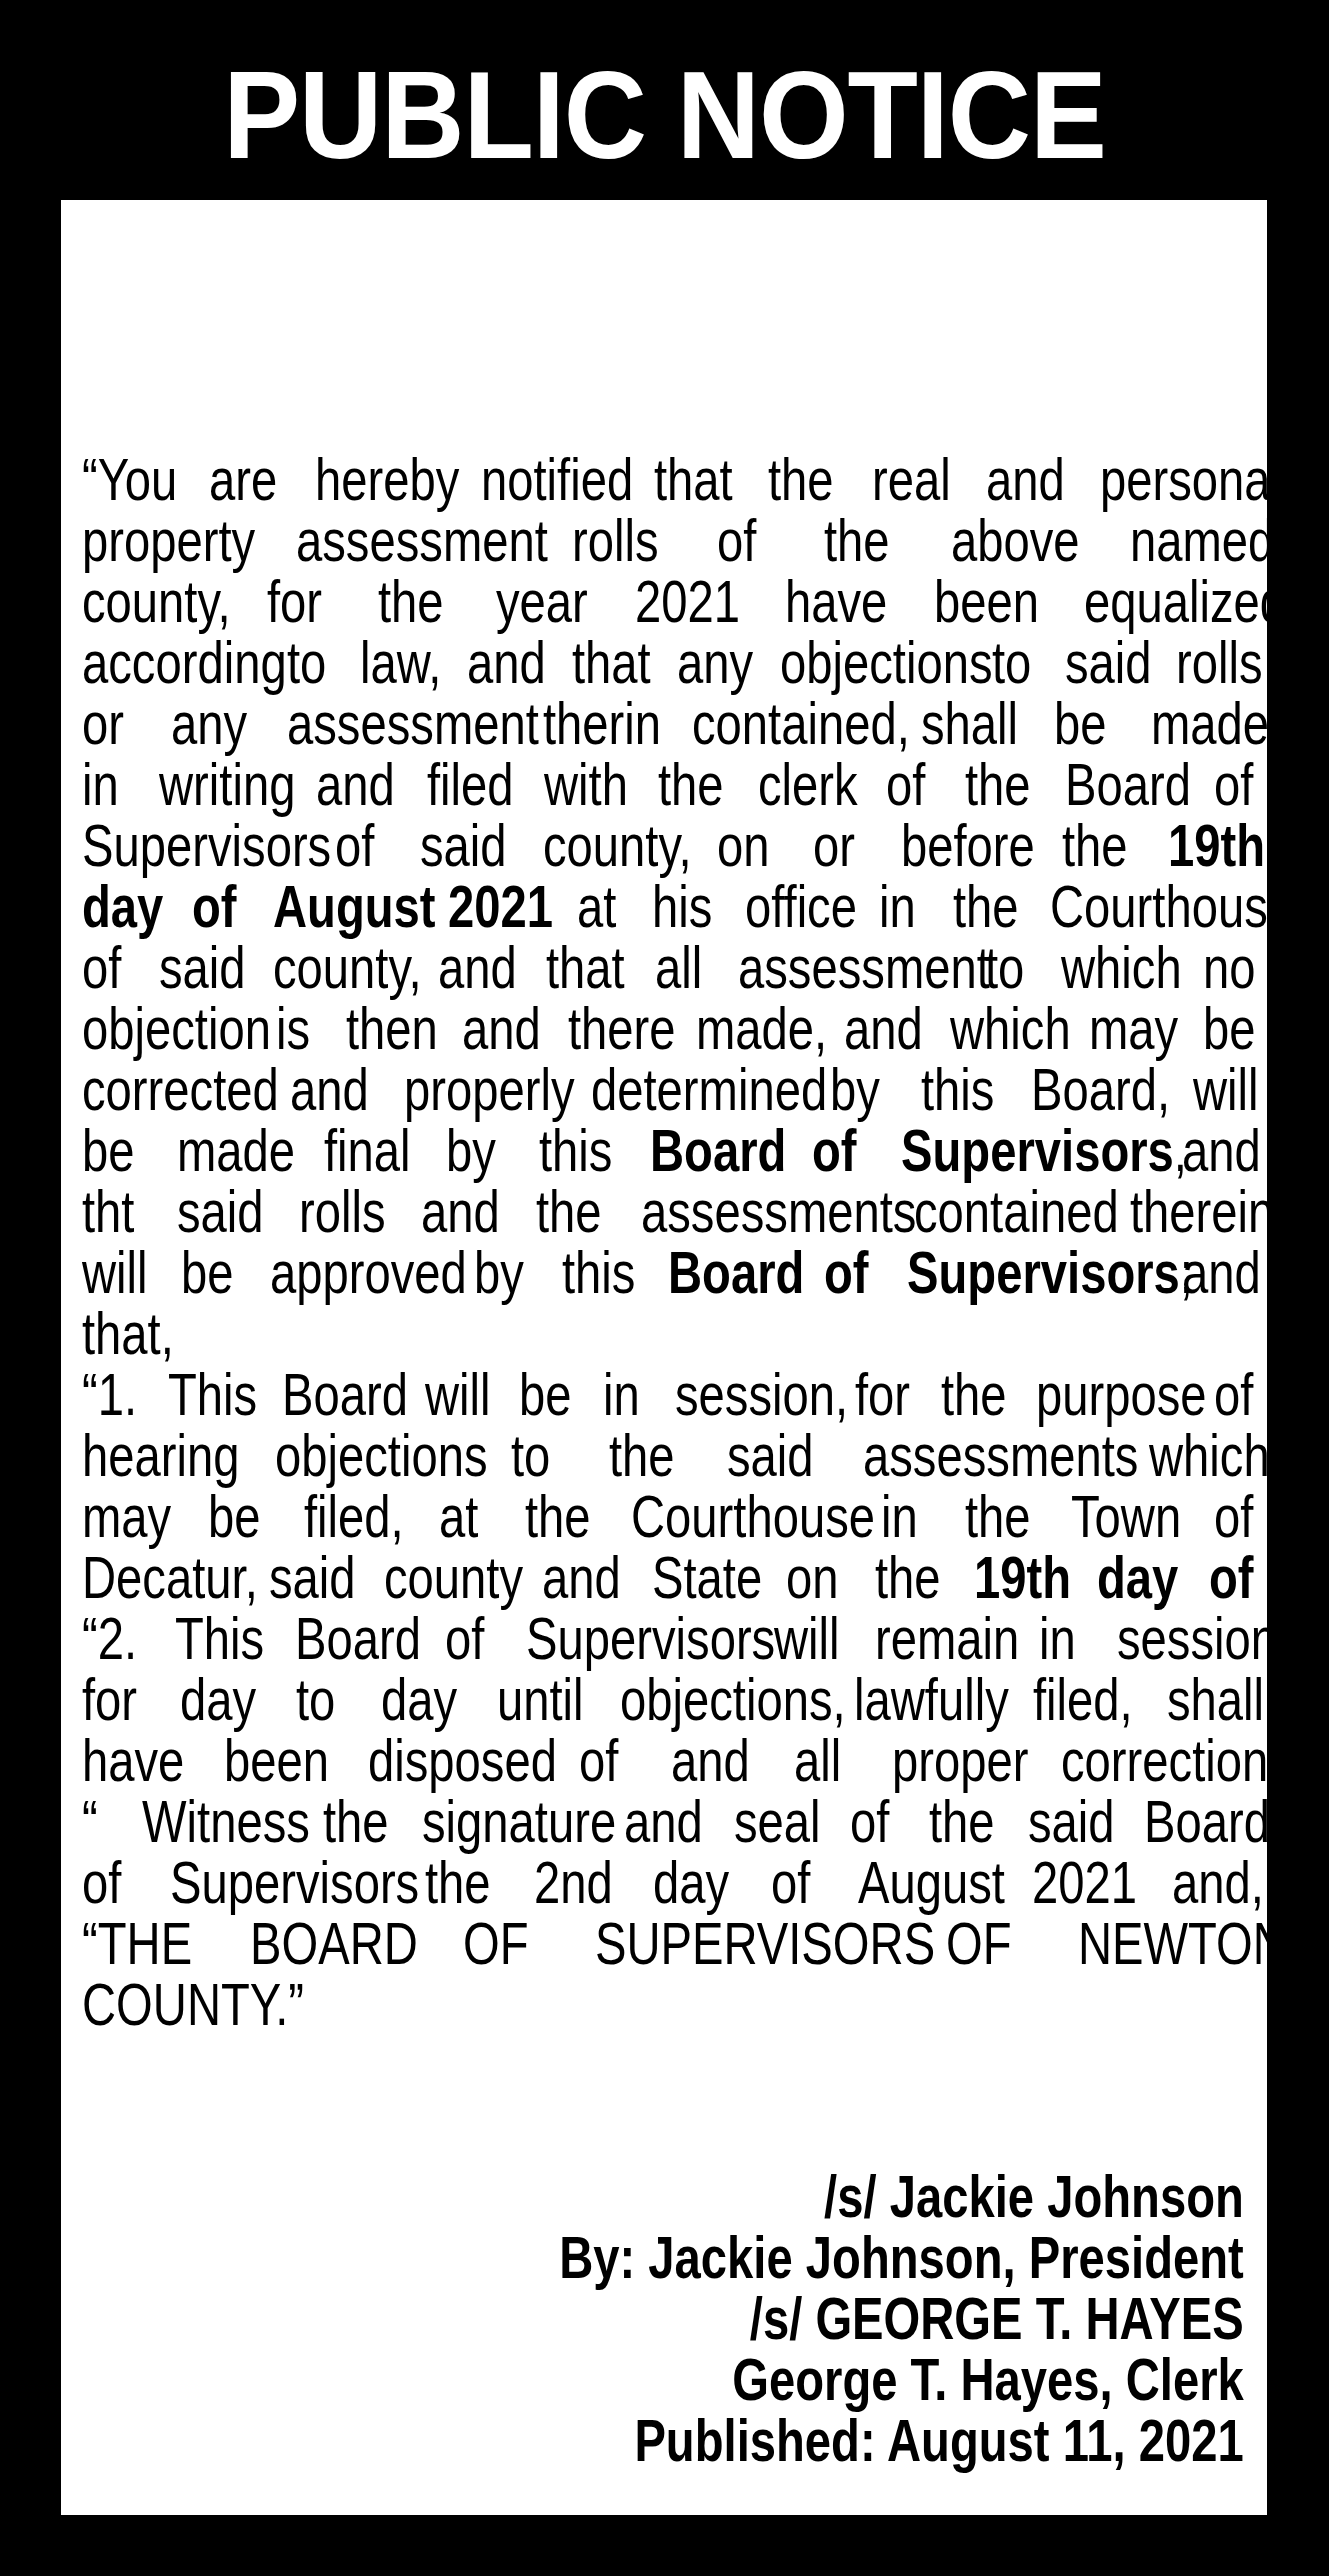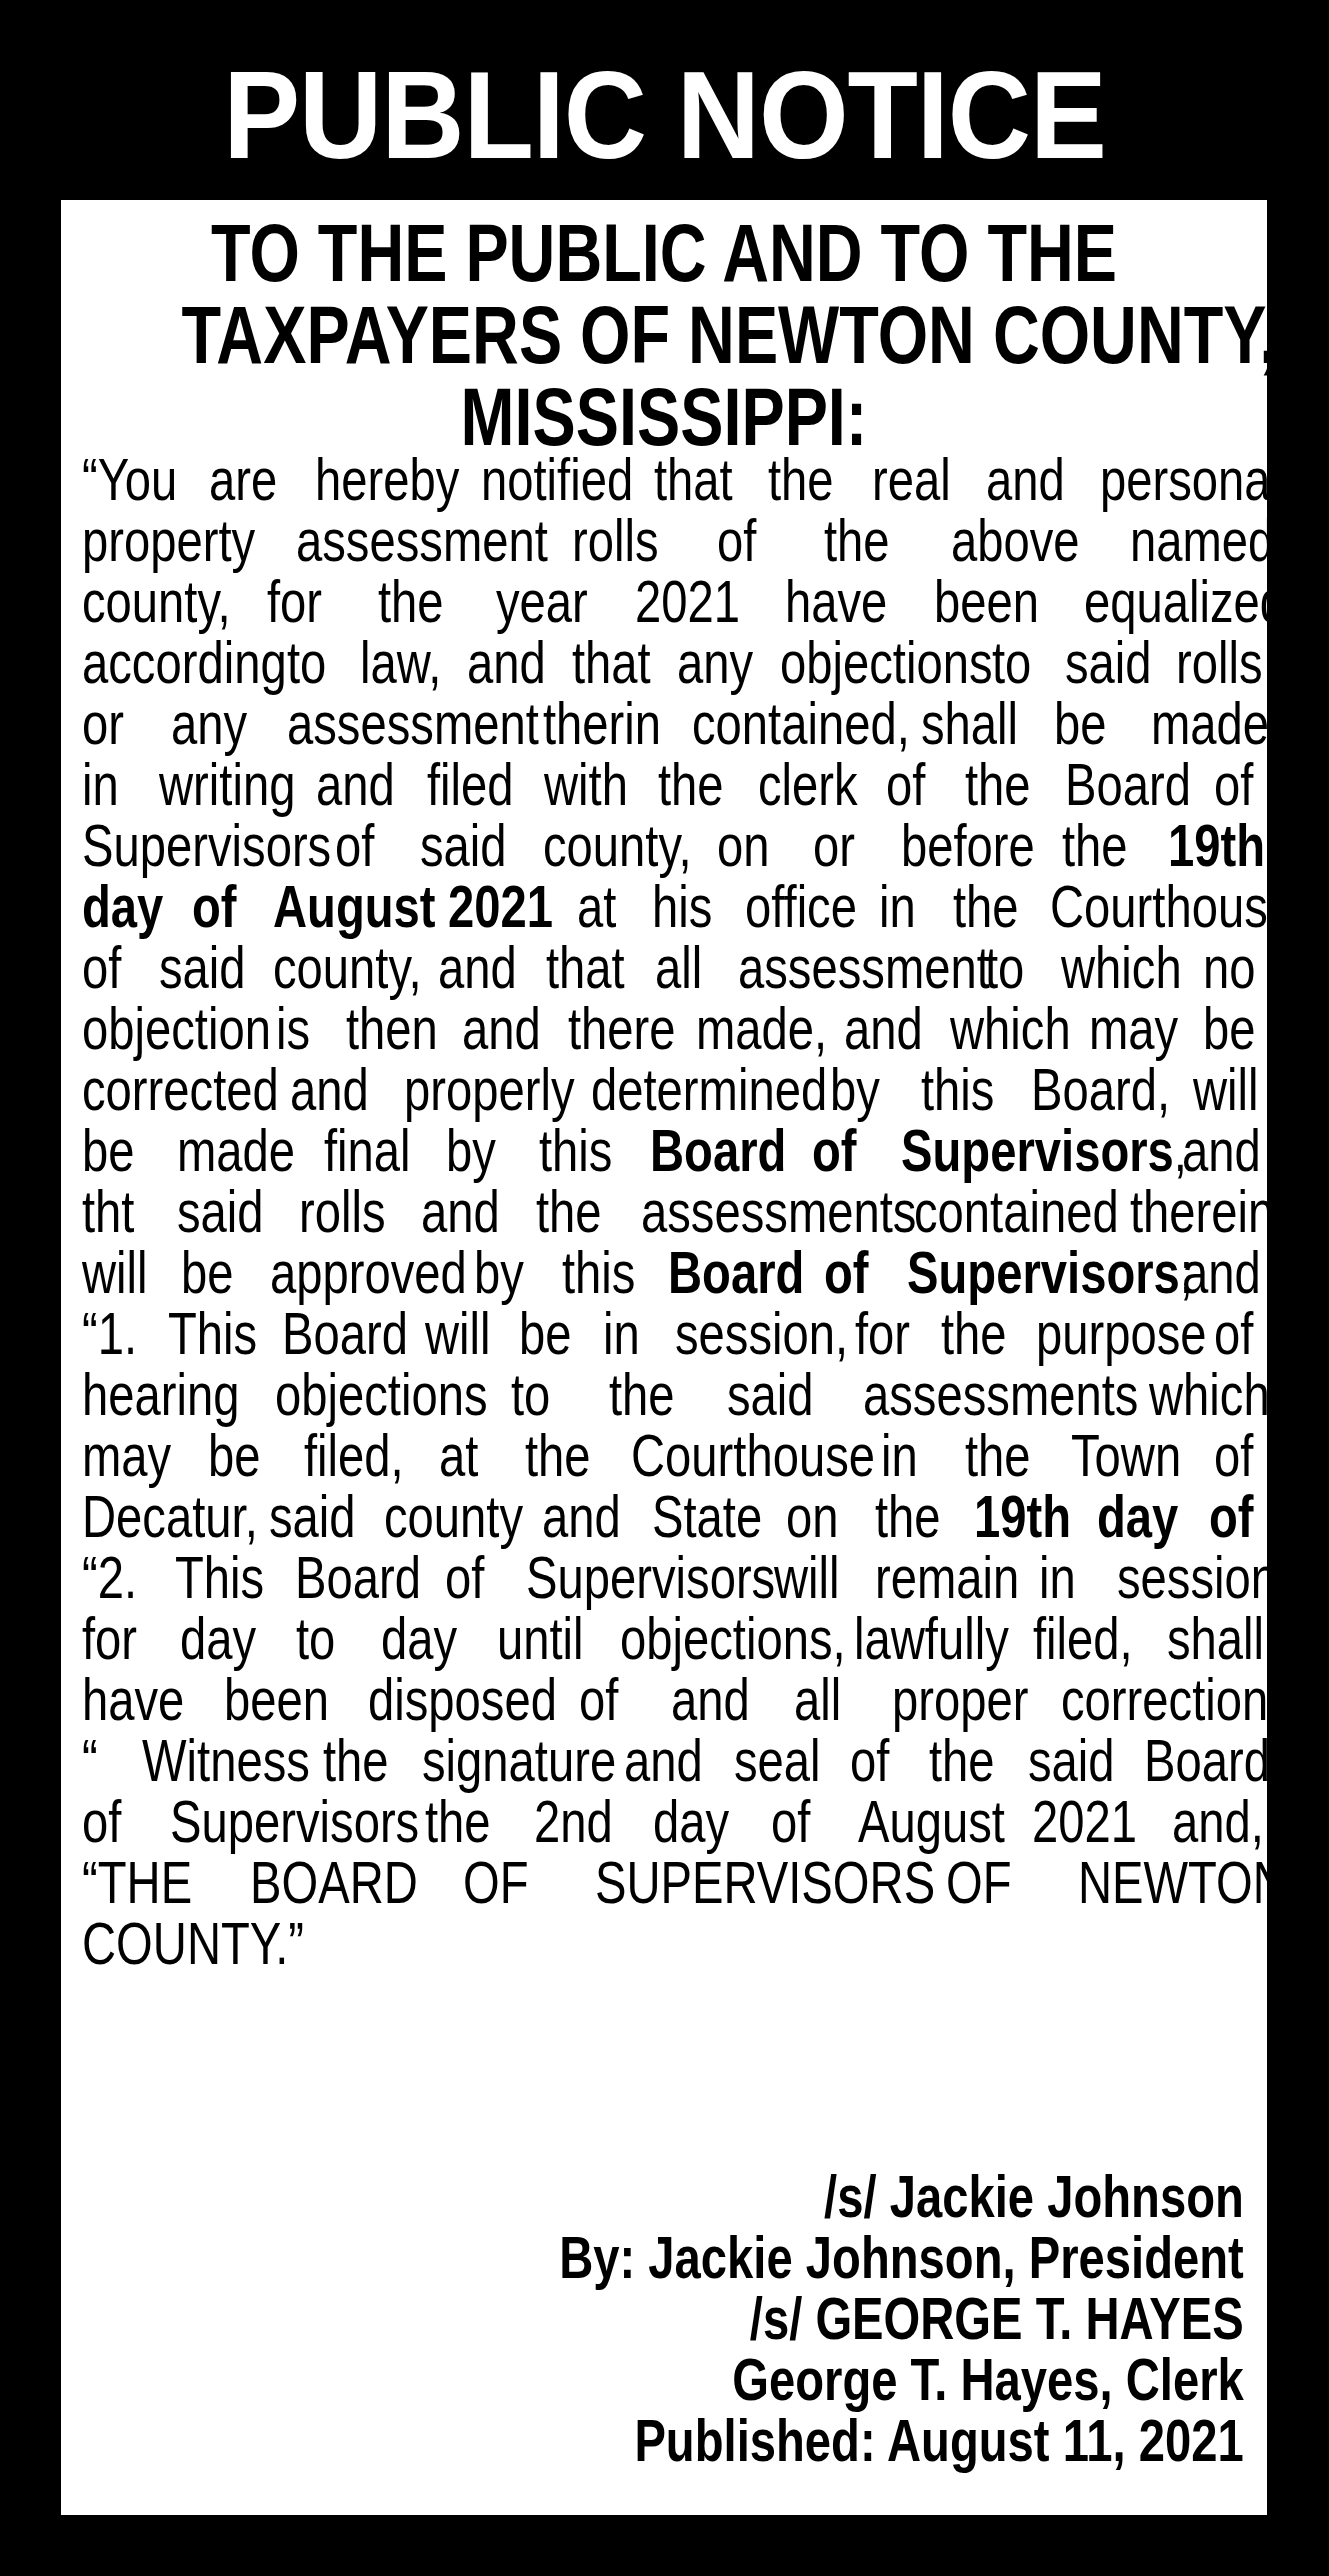--- a/index.html
+++ b/index.html
@@ -108,25 +108,20 @@
   }
 </style>
 </head>
 <body>
 
 <div class="banner">
   <div class="banner-title">PUBLIC NOTICE</div>
 </div>
 
 <div class="panel">
-  <div class="heading">
-    <span class="heading-line">TO THE PUBLIC AND TO THE</span>
-    <span class="heading-line">TAXPAYERS OF NEWTON COUNTY,</span>
-    <span class="heading-line">MISSISSIPPI:</span>
-  </div>
 
   <div class="body-text" id="body-text">
       <div class="line">
         <div class="justify-row">
           <span class="w" style="transform: scaleX(0.8); transform-origin: 0px 50%; width: 76px;"><span>“You</span></span>
           <span class="w" style="transform: scaleX(0.8); transform-origin: 0px 50%; width: 54px;"><span>are</span></span>
           <span class="w" style="transform: scaleX(0.8); transform-origin: 0px 50%; width: 115px;"><span>hereby</span></span>
           <span class="w" style="transform: scaleX(0.8); transform-origin: 0px 50%; width: 122px;"><span>notified</span></span>
           <span class="w" style="transform: scaleX(0.8); transform-origin: 0px 50%; width: 63px;"><span>that</span></span>
           <span class="w" style="transform: scaleX(0.8); transform-origin: 0px 50%; width: 52px;"><span>the</span></span>
@@ -297,20 +292,21 @@
           <span class="w" style="transform: scaleX(0.8); transform-origin: 0px 50%; width: 42px;"><span>be</span></span>
           <span class="w" style="transform: scaleX(0.8); transform-origin: 0px 50%; width: 157px;"><span>approved</span></span>
           <span class="w" style="transform: scaleX(0.8); transform-origin: 0px 50%; width: 40px;"><span>by</span></span>
           <span class="w" style="transform: scaleX(0.8); transform-origin: 0px 50%; width: 59px;"><span>this</span></span>
           <span class="w" style="transform: scaleX(0.8); transform-origin: 0px 50%; width: 109px;"><span class="bold">Board</span></span>
           <span class="w" style="transform: scaleX(0.8); transform-origin: 0px 50%; width: 36px;"><span class="bold">of</span></span>
           <span class="w" style="transform: scaleX(0.8); transform-origin: 0px 50%; width: 228px;"><span class="bold">Supervisors</span><span>;</span></span>
           <span class="w" style="transform: scaleX(0.8); transform-origin: 0px 50%; width: 63px;"><span>and</span></span>
         </div>
       </div>
+      <div class="line"><span class="line-inner" style="transform: scaleX(0.8);"><span>that,</span></span></div>
       <div class="line">
         <div class="justify-row">
           <span class="w" style="transform: scaleX(0.8); transform-origin: 0px 50%; width: 44px;"><span>“1.</span></span>
           <span class="w" style="transform: scaleX(0.8); transform-origin: 0px 50%; width: 71px;"><span>This</span></span>
           <span class="w" style="transform: scaleX(0.8); transform-origin: 0px 50%; width: 101px;"><span>Board</span></span>
           <span class="w" style="transform: scaleX(0.8); transform-origin: 0px 50%; width: 52px;"><span>will</span></span>
           <span class="w" style="transform: scaleX(0.8); transform-origin: 0px 50%; width: 42px;"><span>be</span></span>
           <span class="w" style="transform: scaleX(0.8); transform-origin: 0px 50%; width: 29px;"><span>in</span></span>
           <span class="w" style="transform: scaleX(0.8); transform-origin: 0px 50%; width: 138px;"><span>session,</span></span>
           <span class="w" style="transform: scaleX(0.8); transform-origin: 0px 50%; width: 44px;"><span>for</span></span>

